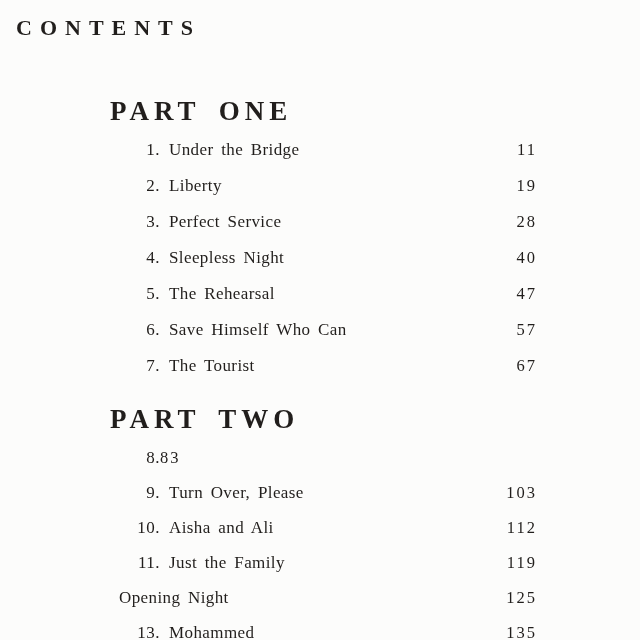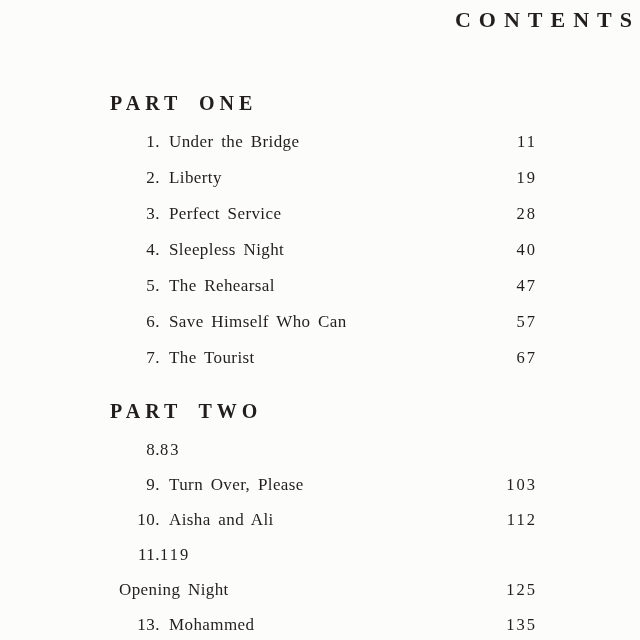--- a/index.html
+++ b/index.html
@@ -10,35 +10,35 @@
     position: relative;
     width: 640px;
     height: 640px;
     background: var(--paper, #fcfcfb);
     color: var(--ink, #211e1c);
     font-family: "Liberation Serif", "DejaVu Serif", serif;
     overflow: hidden;
     box-sizing: border-box;
   }
   .contents-title {
-    margin: 0;
+    margin: 8px;
     padding-top: 7px;
-    text-align: right;
+    text-align: left;
     font-size: 22px;
     line-height: 25px;
     font-weight: bold;
     letter-spacing: 8px;
     text-indent: 8px; 
   }
   .sections {
     margin-top: 56px;
   }
   .section-heading {
     margin: 0 0 6px 110px;
-    font-size: 20px;
+    font-size: 27px;
     line-height: 30px;
     font-weight: bold;
     letter-spacing: 5px;
     word-spacing: 7px;
   }
   .toc-section + .toc-section {
     margin-top: 20px;
   }
   .entries {
     margin: 0 103px 0 110px;
@@ -144,20 +144,21 @@
   </div>
 
   <div class="toc-row">
     <span class="num">10.</span>
     <span class="title">Aisha and Ali</span>
     <span class="pagenum">112</span>
   </div>
 
   <div class="toc-row">
     <span class="num">11.</span>
+    <span class="title">Just the Family</span>
     <span class="pagenum">119</span>
   </div>
 
   <div class="toc-row">
     <span class="title">Opening Night</span>
     <span class="pagenum">125</span>
   </div>
 
   <div class="toc-row">
     <span class="num">13.</span>

